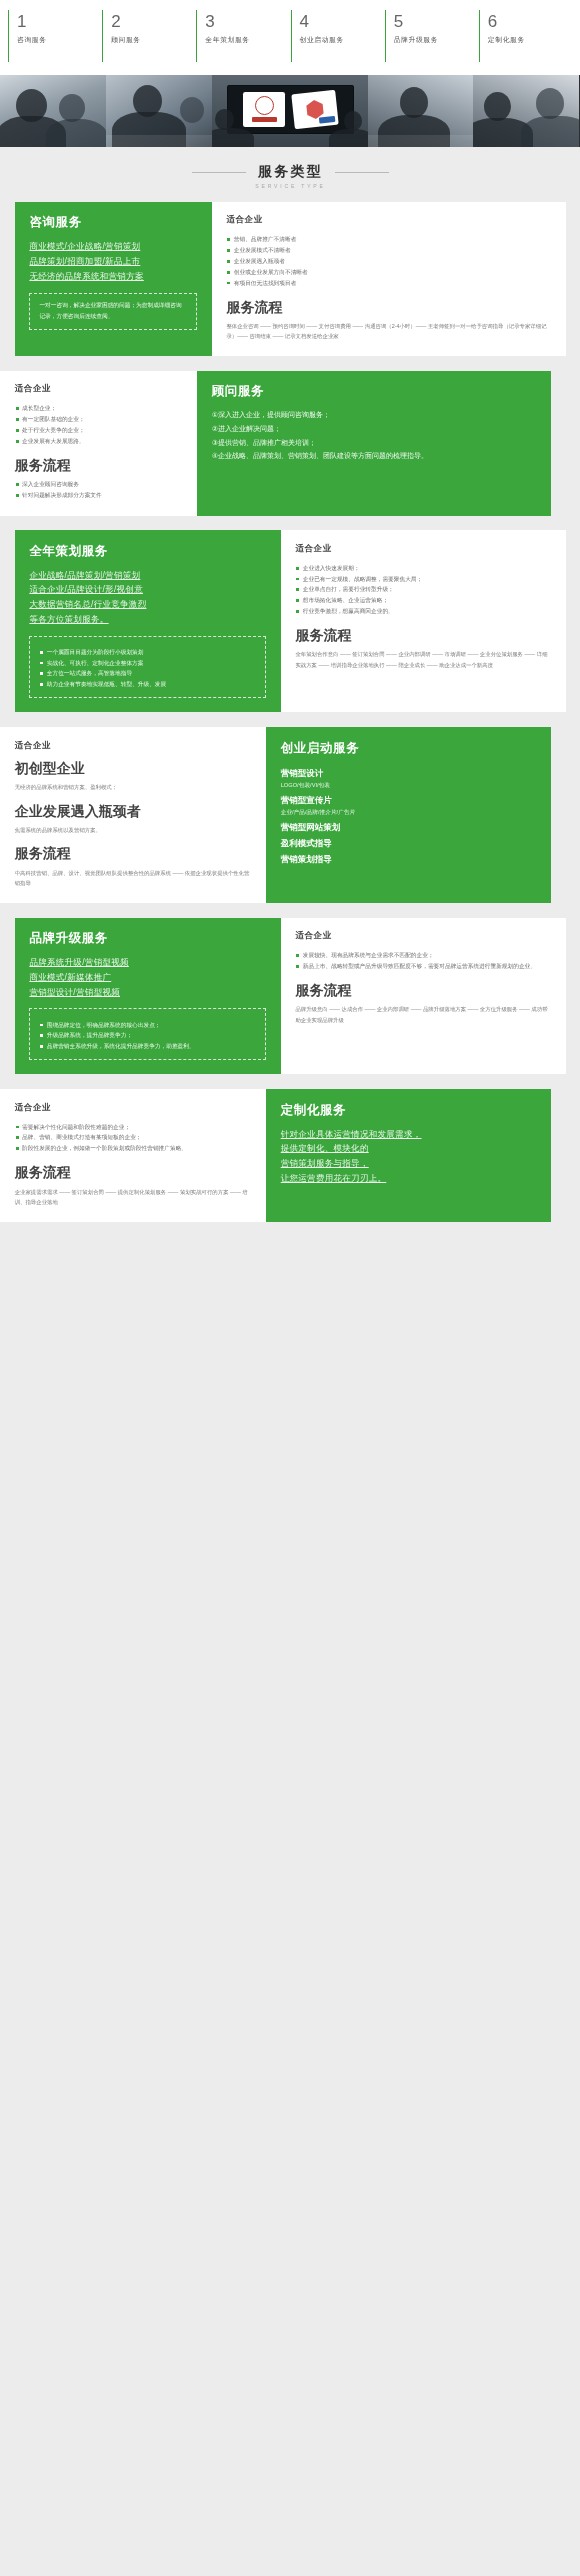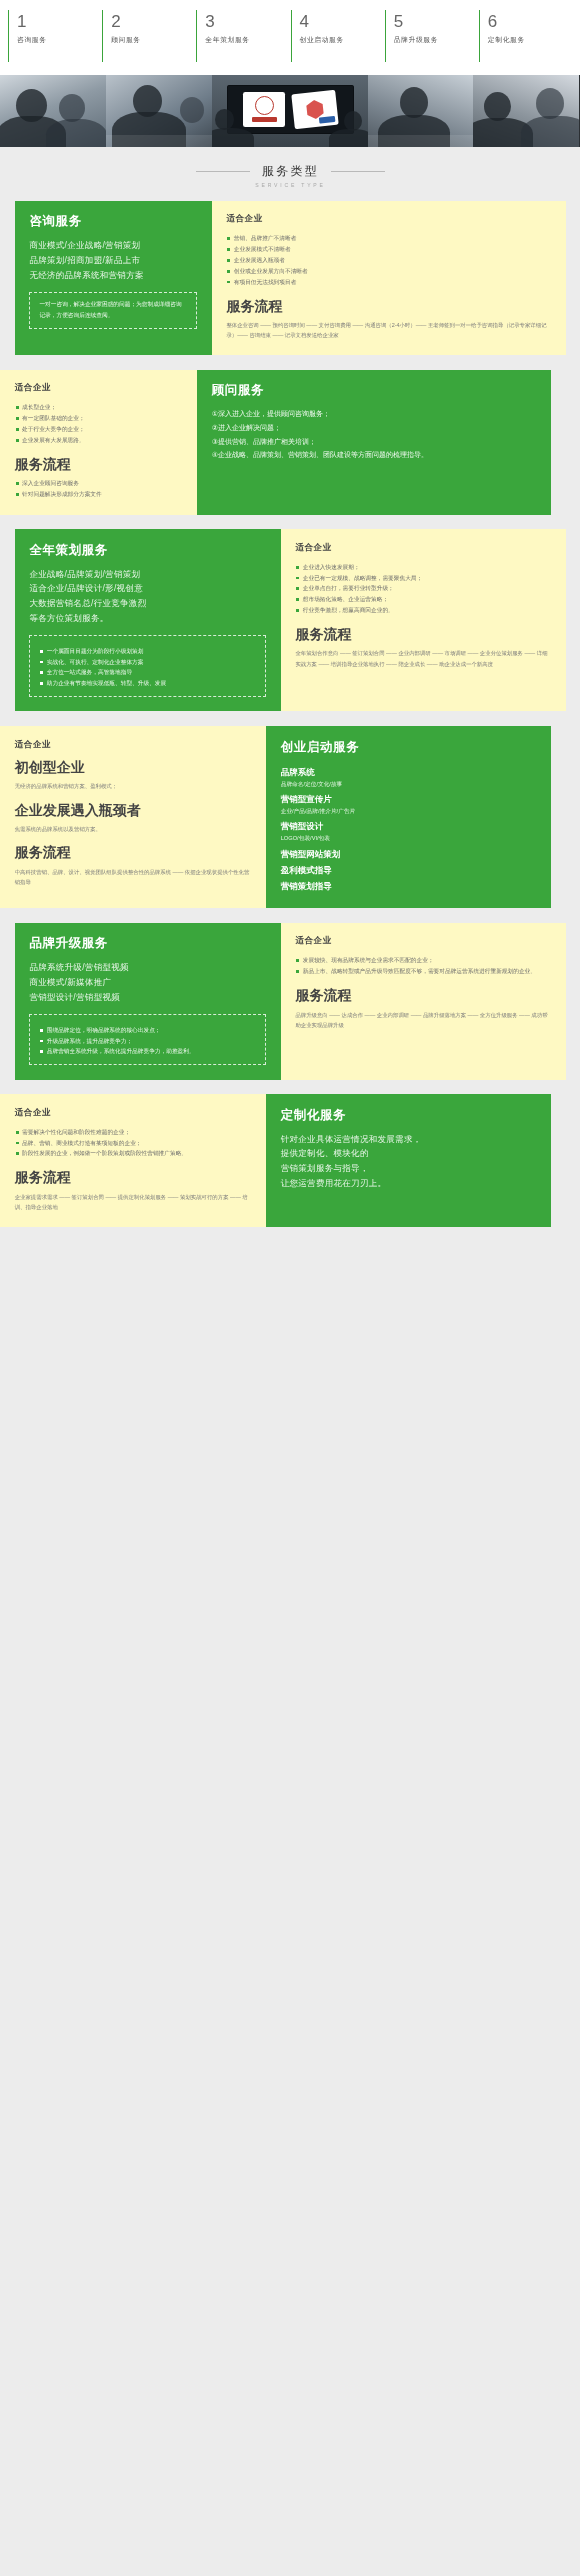--- a/index.html
+++ b/index.html
@@ -92,22 +92,22 @@
   }
 
   
   .section-title-wrap {
     background: #ececec;
     text-align: center;
     padding: 16px 0 12.5px 0;
     position: relative;
   }
   .section-title {
-    font-size: 12px;
-    font-weight: normal;
+    font-size: 14px;
+    font-weight: bold;
     color: #333;
     letter-spacing: 2.3px;
     display: inline-block;
     position: relative;
   }
   .section-title .side-line {
     position: absolute; top: 50%; width: 54px; height: 0.6px; background: #b9b9b9;
   }
   .section-title .side-line.l { left: -66px; }
   .section-title .side-line.r { right: -66px; }
@@ -120,38 +120,38 @@
   .row {
     display: flex;
     align-items: stretch;
   }
   .panel-green {
     background: #3aa63c;
     color: #fff;
     padding: 12.5px 14.7px 14.7px 14.7px;
   }
   .panel-grey {
-    background: #fef9c3;
+    background: #ffffff;
     color: #555;
     padding: 12.5px 14.7px 14.7px 14.7px;
   }
   .ph-title {
     font-size: 12.5px;
     font-weight: bold;
     margin-bottom: 8px;
     letter-spacing: 0.6px;
   }
   .panel-green .ph-title { color: #fff; }
   .panel-grey .ph-title { color: #444; font-size: 8.5px; font-weight: bold; }
   .ph-sub {
     font-size: 8.5px;
     line-height: 14.7px;
     letter-spacing: 0.3px;
   }
-  .panel-green .ph-sub { color: #eaf7ea; }
+  .panel-green .ph-sub { color: #eaf7ea; text-decoration: underline; }
   .bullets { margin-top: 3.4px; }
   .bullets li {
     list-style: none;
     font-size: 5.7px;
     line-height: 10.8px;
     padding-left: 7.4px;
     position: relative;
     color: #6b6b6b;
   }
   .bullets li:before {
@@ -366,30 +366,26 @@
         <div class="sub-head" style="margin-top:3px;">初创型企业</div>
         <div class="flow-text">无经济的品牌系统和营销方案、盈利模式；</div>
         <div class="sub-head">企业发展遇入瓶颈者</div>
         <div class="flow-text">焦需系统的品牌系统以及营销方案。</div>
         <div class="sub-head">服务流程</div>
         <div class="flow-text">中高科技营销、品牌、设计、视觉团队组队提供整合性的品牌系统 —— 依据企业现状提供个性化营销指导</div>
       </div>
       <div class="panel-green" style="width:285px;margin-right:14.7px;">
         <div class="ph-title">创业启动服务</div>
         <div class="big-list">
-          <span>品牌系统</span>
-          <span class="small">品牌命名/定位/文化/故事</span>
+          <span>营销型设计</span>
+          <span class="small">LOGO/包装/VI/包装</span>
         </div>
         <div class="big-list">
           <span>营销型宣传片</span>
           <span class="small">企业/产品/品牌/推介片/广告片</span>
-        </div>
-        <div class="big-list">
-          <span>营销型设计</span>
-          <span class="small">LOGO/包装/VI/包装</span>
         </div>
         <div class="big-list">
           <span>营销型网站策划</span>
         </div>
         <div class="big-list">
           <span>盈利模式指导</span>
         </div>
         <div class="big-list">
           <span>营销策划指导</span>
         </div>

